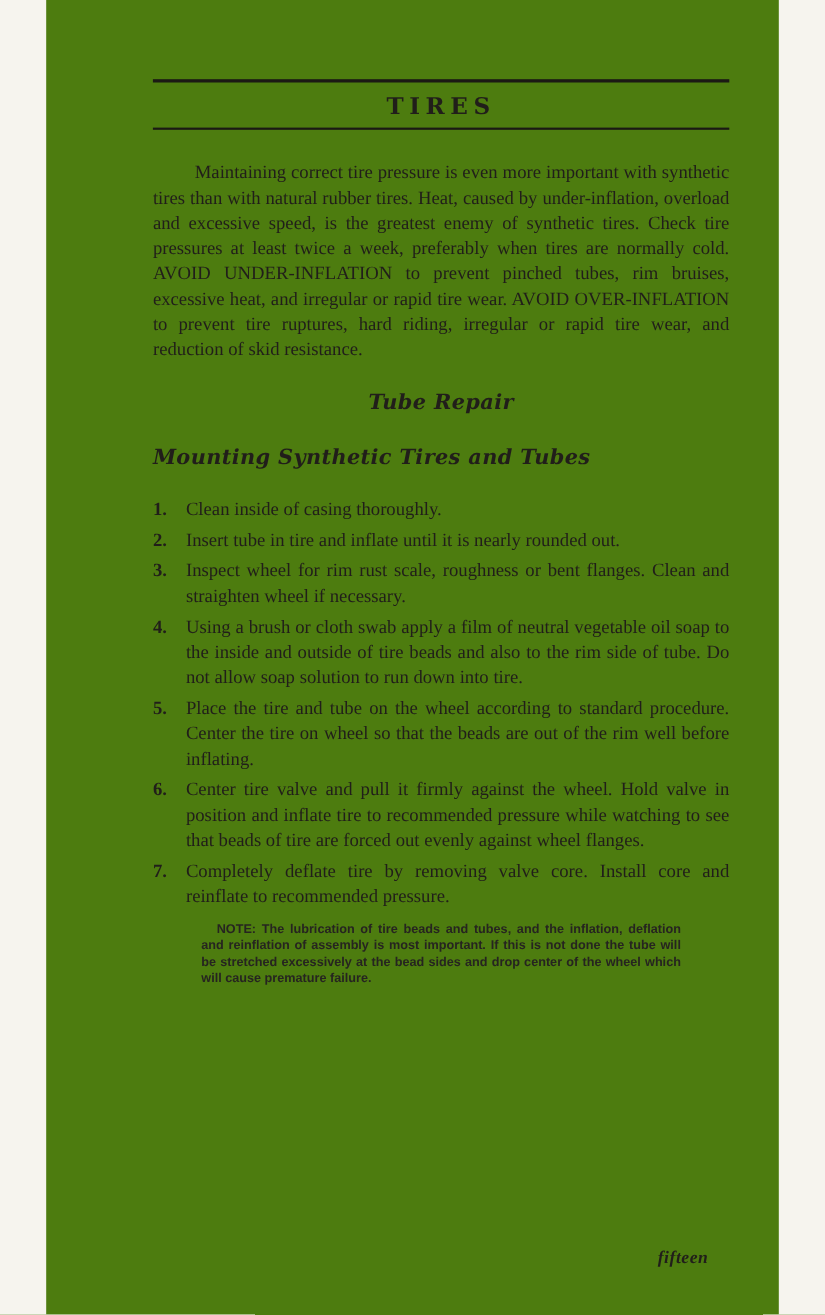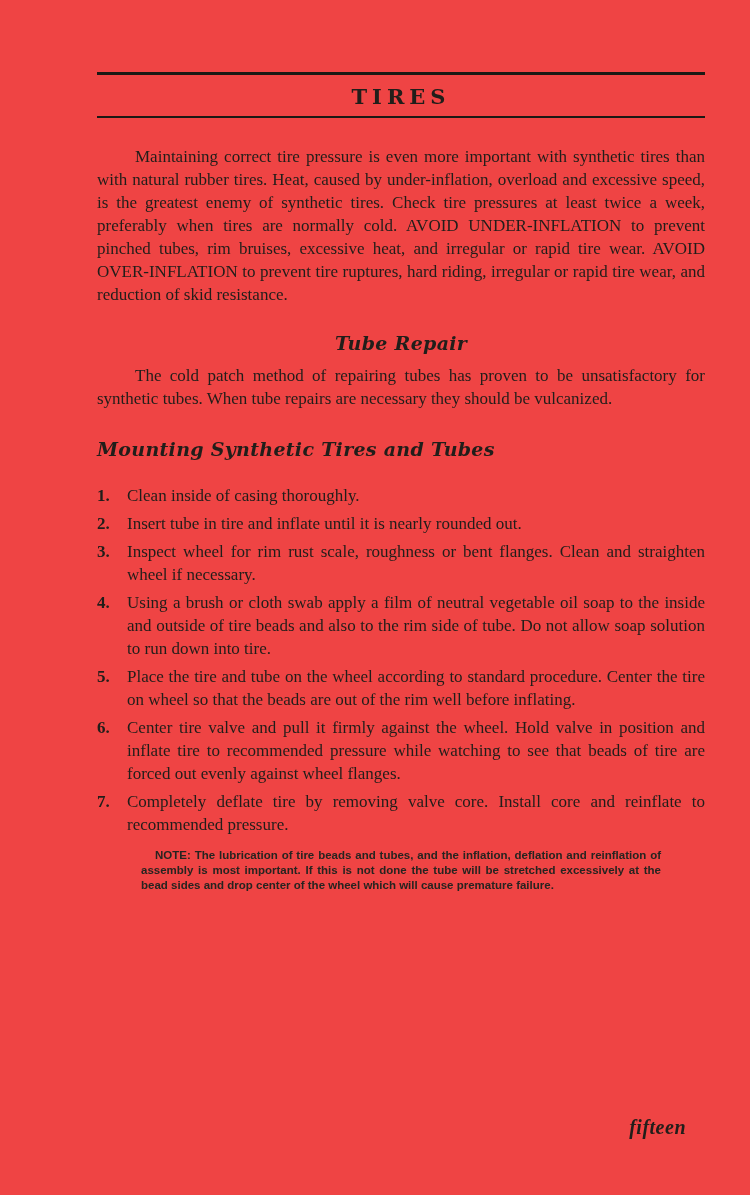--- a/index.html
+++ b/index.html
@@ -3,24 +3,24 @@
 <meta charset="utf-8">
 <style>
   * { margin: 0; padding: 0; box-sizing: border-box; }
   html, body { background: #f6f4ee; }
   body {
     font-family: "Liberation Serif", serif;
     -webkit-font-smoothing: antialiased;
   }
   .page {
     position: relative;
-    width: 750px;
+    width: 666px;
     height: 1195px;
     margin: 0 auto;
-    background: #ef4444;
+    background: #4d7c0f;
     color: #211e1a;
     padding: 72px 45px 0 97px;
     overflow: hidden;
   }
   .rule-top { height: 3px; background: #1b1914; }
   .rule-mid { height: 2px; background: #1b1914; }
   .title {
     text-align: center;
     font-family: "DejaVu Serif", "Liberation Serif", serif;
     font-weight: bold;
@@ -68,44 +68,43 @@
     font-weight: bold;
     font-size: 11.5px;
     line-height: 15px;
     text-align: justify;
     text-indent: 14px;
     color: #262420;
   }
   .page-num {
     position: absolute;
     right: 64px;
-    bottom: 56px;
+    bottom: 42px;
     font-style: italic;
     font-weight: bold;
-    font-size: 20px;
+    font-size: 16px;
     letter-spacing: 0.5px;
   }
 </style>
 </head>
 <body>
 
 <div class="page">
 
   <div class="rule-top"></div>
 
   <h1 class="title">TIRES</h1>
 
   <div class="rule-mid"></div>
 
   <p class="body indent para-1">Maintaining correct tire pressure is even more important with synthetic tires than with natural rubber tires. Heat, caused by under-inflation, overload and excessive speed, is the greatest enemy of synthetic tires. Check tire pressures at least twice a week, preferably when tires are normally cold. AVOID UNDER-INFLATION to prevent pinched tubes, rim bruises, excessive heat, and irregular or rapid tire wear. AVOID OVER-INFLATION to prevent tire ruptures, hard riding, irregular or rapid tire wear, and reduction of skid resistance.</p>
 
 
   <h2 class="section h-tube">Tube Repair</h2>
 
-  <p class="body indent">The cold patch method of repairing tubes has proven to be unsatisfactory for synthetic tubes. When tube repairs are necessary they should be vulcanized.</p>
 
   <h2 class="section h-mount">Mounting Synthetic Tires and Tubes</h2>
 
   <div class="steps">
 
     <div class="list-item">
       <span class="list-num">1.</span>
       <span class="list-text">Clean inside of casing thoroughly.</span>
     </div>
 

